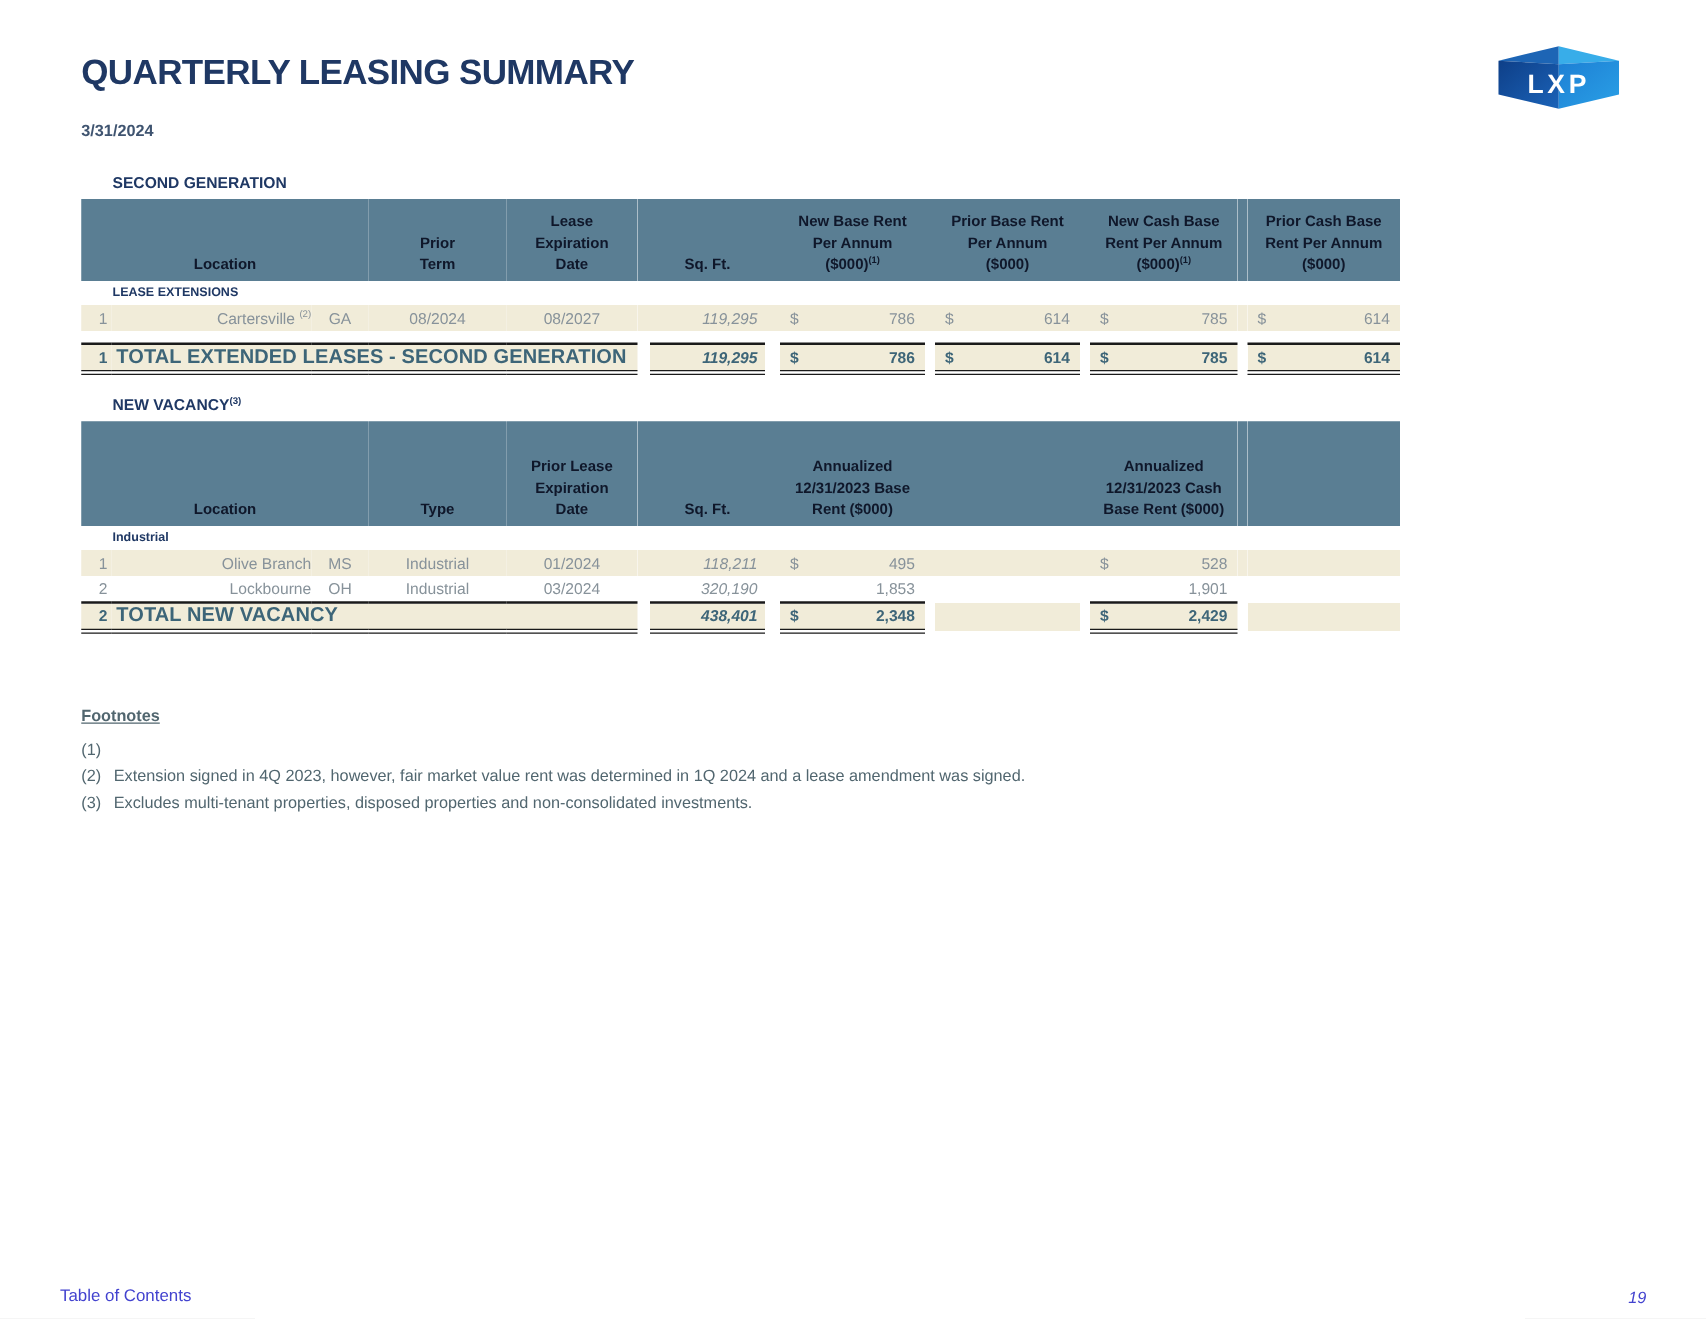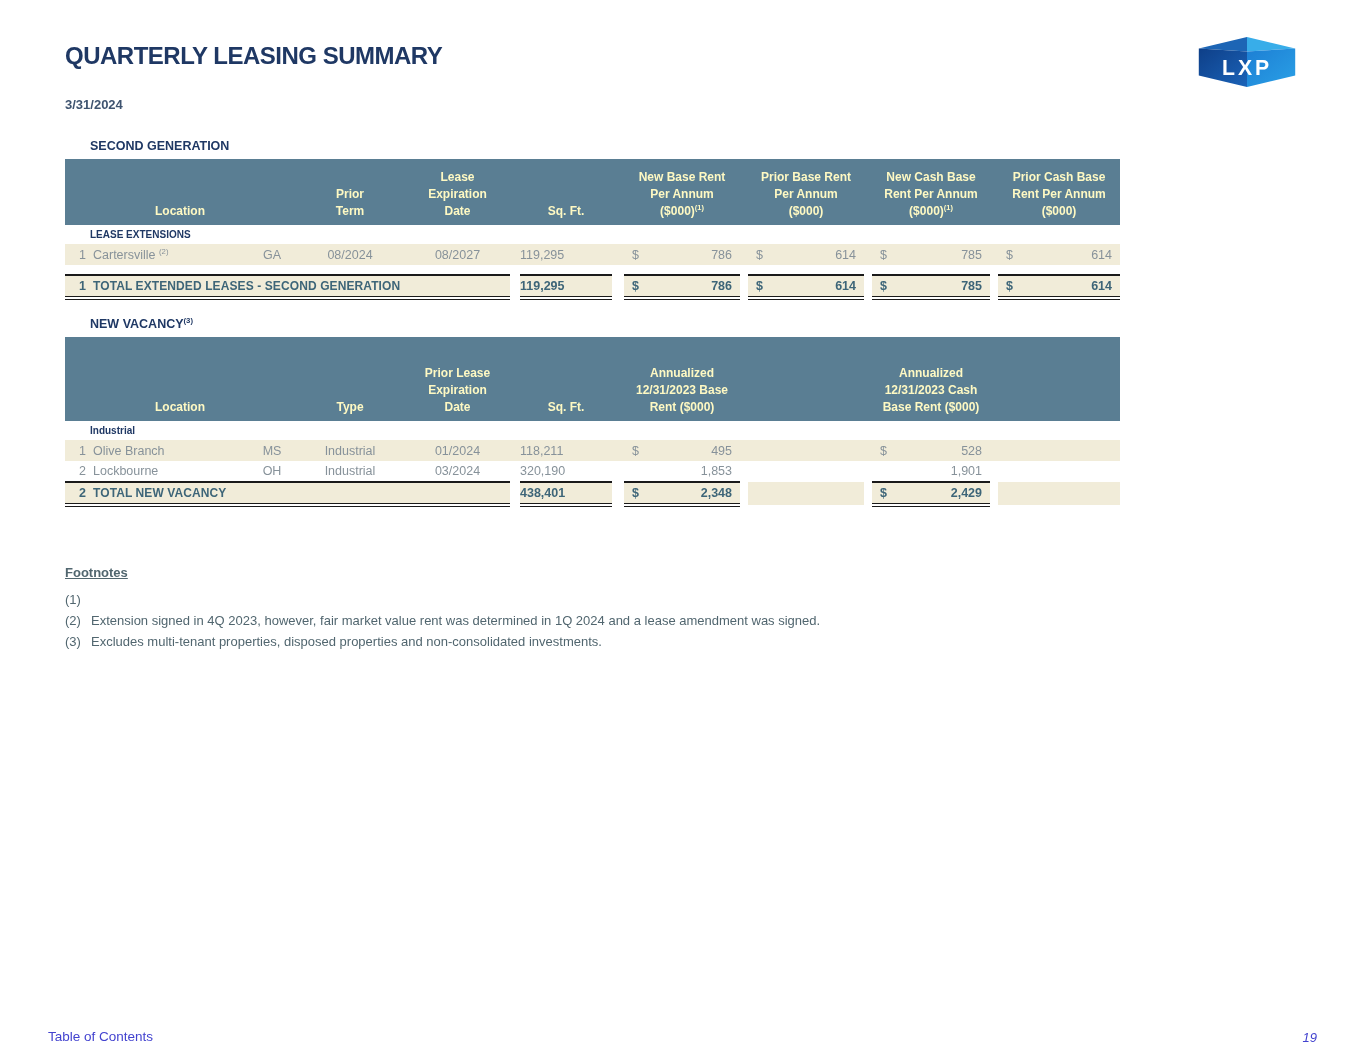--- a/index.html
+++ b/index.html
@@ -6,64 +6,64 @@
     --navy:#1f3864; --slate:#5a7e93; --cream:#f1ecd9; --datatext:#87929a;
     --tottext:#3d6578; --foot:#51666f; --link:#4343cf; --line:#1a1a1a;
   }
   *{margin:0;padding:0;box-sizing:border-box;}
   html,body{background:#e8e8e8;}
   .page{
     position:relative; width:1365px; height:1055px; background:#ffffff;
     font-family:"Liberation Sans","DejaVu Sans",sans-serif; overflow:hidden;
   }
   .title{
-    position:absolute; left:65px; top:42px; font-size:24px; font-weight:bold;
+    position:absolute; left:65px; top:42px; font-size:28px; font-weight:bold;
     color:var(--navy); letter-spacing:-0.5px;
   }
   .report-date{
     position:absolute; left:65px; top:97px; font-size:13px; font-weight:bold; color:#3f5470;
   }
   .logo{ position:absolute; left:1188px; top:35px; }
   .section-label{
     position:absolute; left:90px; font-size:12.5px; font-weight:bold; color:var(--navy);
   }
   .section-label sup, td sup, th sup{ font-size:0.62em; vertical-align:super; line-height:0; }
   .tbl{
     position:absolute; left:65px; width:1055px; border-collapse:collapse; table-layout:fixed;
     font-size:12.5px; color:var(--datatext);
   }
   .tbl td, .tbl th{ overflow:hidden; }
   tr.hdr th{
-    background:var(--slate); color:#fef9c3; font-weight:bold; font-size:12px;
+    background:var(--slate); color:#0f172a; font-weight:bold; font-size:12px;
     vertical-align:bottom; text-align:center; padding:0 2px 5px 2px; line-height:17px;
   }
   tr.hdr th .pre{ white-space:pre-line; }
   tr.hdr1{ height:66px; }
   tr.hdr2{ height:84px; }
   tr.r-sub{ height:19px; }
   tr.r-sub td{ padding-left:25px; font-weight:bold; color:var(--navy); font-size:10px; vertical-align:middle; }
   tr.r-data{ height:21px; }
   tr.band{ background:var(--cream); }
   tr.r-gap{ height:10px; }
   tr.r-total{ height:23px; }
   td.c-num{ text-align:right; padding-right:3px; vertical-align:middle; }
-  td.c-loc{ text-align:left; padding-left:4px; vertical-align:middle; }
+  td.c-loc{ text-align:right; padding-left:4px; vertical-align:middle; }
   td.c-ctr{ text-align:center; vertical-align:middle; }
-  td.c-sqft{ text-align:left; padding-right:6px; vertical-align:middle; }
+  td.c-sqft{ text-align:right; padding-right:6px; vertical-align:middle;font-style:italic; }
   td.c-money{ vertical-align:middle; }
   .money{ display:flex; justify-content:space-between; padding:0 8px; }
   tr.r-total td{ font-weight:bold; color:var(--tottext); vertical-align:middle; }
   tr.r-total td.seg{
     background:var(--cream);
     border-top:2px solid var(--line);
     border-bottom:4px double var(--line);
   }
   tr.r-total td.fill{ background:var(--cream); }
   tr.r-total td.sp{ background:#ffffff; }
-  td.t-label{ text-align:left; font-size:12px; letter-spacing:0.1px;margin-top:43px; }
+  td.t-label{ text-align:left; font-size:16px; letter-spacing:0.1px;margin-top:43px; }
   .footnotes{ position:absolute; left:65px; top:565px; width:900px; color:var(--foot); }
   .footnotes .fn-head{
     font-size:13px; font-weight:bold; text-decoration:underline; margin-bottom:9px;
   }
   .fn-item{ display:flex; font-size:13px; line-height:21px; }
   .fn-item .fn-marker{ width:26px; flex:0 0 26px; }
   .footer-link{
     position:absolute; left:48px; top:1029px; font-size:13.5px; color:var(--link);
     text-decoration:none; cursor:pointer;
   }

